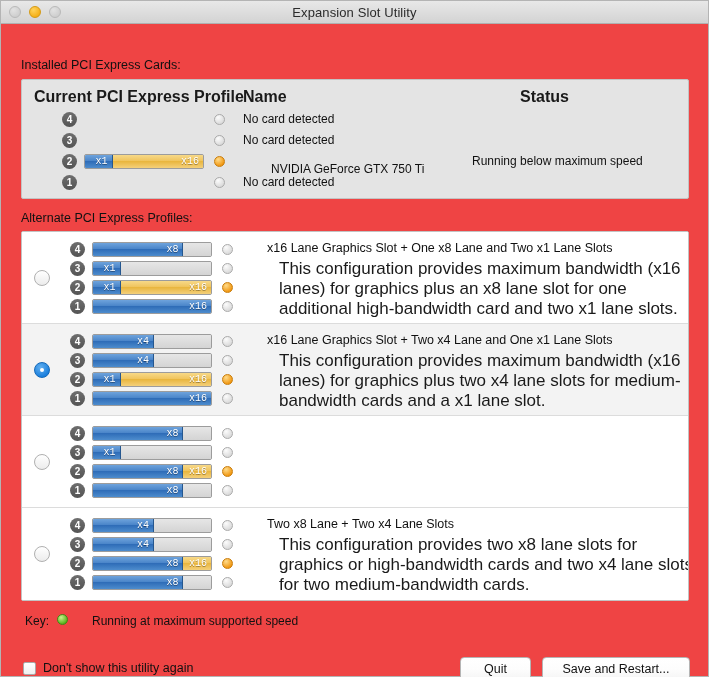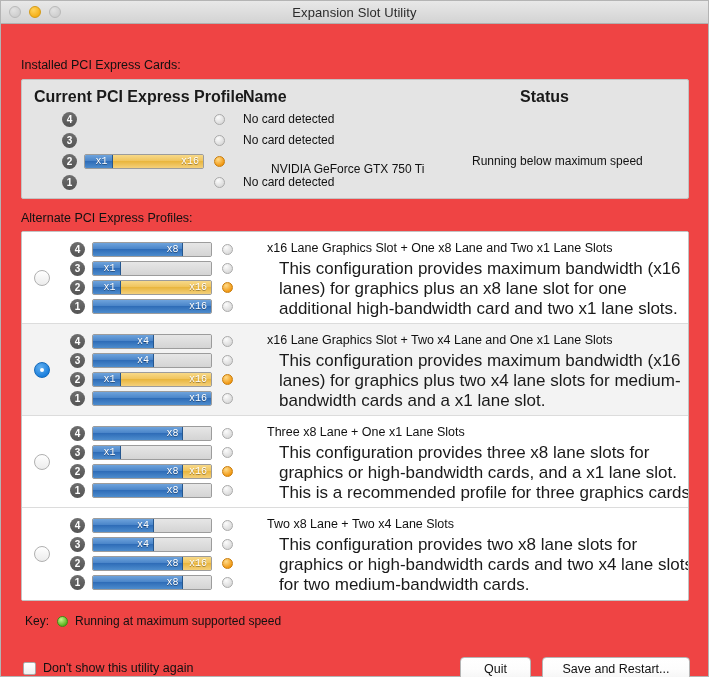--- a/index.html
+++ b/index.html
@@ -297,21 +297,21 @@
     top: 590px;
     display: flex;
     align-items: center;
   }
   .key-label {
     font-size: 12px;
     color: #111;
     margin-right: 8px;
   }
   .key-lines { display: flex; flex-direction: column; gap: 2px; }
-  .key-line { display: flex; align-items: center; }
+  .key-line { display: flex; align-items: flex-start; gap: 17px; }
   .key-line .dot { position: static; margin-right: 7px; }
   .key-text { font-size: 12px; color: #111; }
 
   
   .bottom-sep {
     position: absolute;
     left: 0;
     top: 628px;
     width: 100%;
     height: 1px;
@@ -516,24 +516,20 @@
             </div>
             <div class="slot-line">
               <div class="badge" style="left: 0px; top: 2px;">1</div>
               <div class="lanebar" style="left: 22px; top: 2px; width: 120px;">
                 <div class="seg blue" style="width: 92px;">x8</div>
                 <div class="seg empty" style="width: 28px;"></div>
               </div>
               <div class="dot gray" style="left: 152px; top: 4px;"></div>
             </div>
           </div>
-          <div class="alt-text">
-            <div class="alt-title">Three x8 Lane + One x1 Lane Slots</div>
-            <div class="alt-desc">This configuration provides three x8 lane slots for graphics or high-bandwidth cards, and a x1 lane slot.  This is a recommended profile for three graphics cards.</div>
-          </div>
         </div>
         <div class="alt-row">
           <div class="radio"></div>
           <div class="slots">
             <div class="slot-line">
               <div class="badge" style="left: 0px; top: 2px;">4</div>
               <div class="lanebar" style="left: 22px; top: 2px; width: 120px;">
                 <div class="seg blue" style="width: 62px;">x4</div>
                 <div class="seg empty" style="width: 58px;"></div>
               </div>

